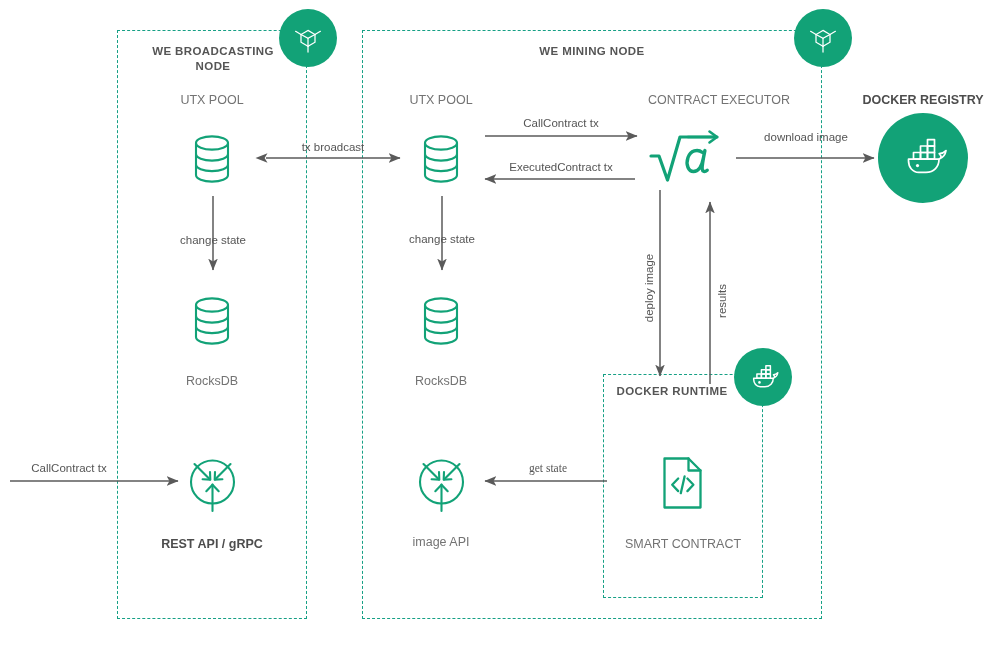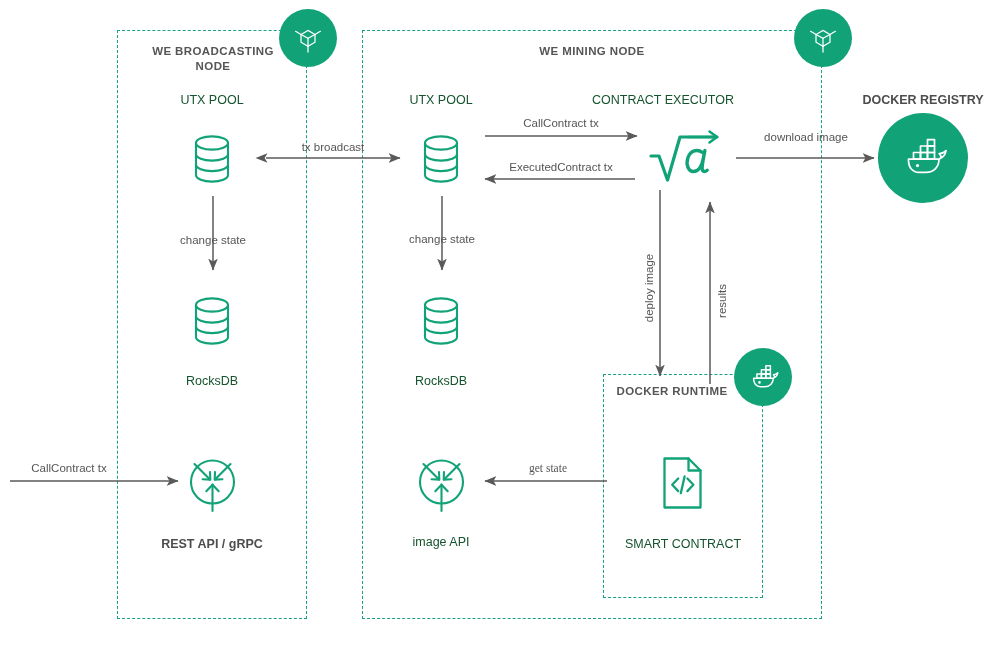--- a/index.html
+++ b/index.html
@@ -36,21 +36,21 @@
   }
 
   
   .lbl {
     position: absolute;
     font-size: 12.5px;
     color: #444444;
     text-align: center;
     white-space: nowrap;
   }
-  .lbl.node-label { font-size: 12.5px; color: #14532d; }
+  .lbl.node-label { font-size: 12.5px; color: #737373; }
   .lbl.arrowtext { font-size: 11.5px; color: #555555; }
   .lbl.rot {
     transform-origin: 50% 50%;
     transform: rotate(-90deg);
   }
   .lbl.big { font-size: 12.5px; font-weight: bold; color: #4d4d4d; }
 
   
   .badge {
     position: absolute;
@@ -169,21 +169,21 @@
       </svg>
     </span>
   </div>
 
   <div class="lbl big" style="left:853px; top:93px; width:140px;">DOCKER REGISTRY</div>
 
   <div class="lbl node-label" style="left:152px; top:93px; width:120px;">UTX POOL</div>
 
   <div class="lbl node-label" style="left:381px; top:93px; width:120px;">UTX POOL</div>
 
-  <div class="lbl node-label" style="left:573px; top:93px; width:180px;">CONTRACT EXECUTOR</div>
+  <div class="lbl node-label" style="left:629px; top:93px; width:180px;">CONTRACT EXECUTOR</div>
 
   <span class="abs" style="left:190px; top:133px;">
     <svg width="44" height="52" viewBox="0 0 44 52">
       <g fill="none" stroke="#12a277" stroke-width="2.1" stroke-linecap="round">
         <ellipse cx="22" cy="10" rx="16" ry="6.6"></ellipse>
         <path d="M6 10 L6 42 C6 45.7 13.2 48.6 22 48.6 C30.8 48.6 38 45.7 38 42 L38 10"></path>
         <path d="M6 21 C6 24.7 13.2 27.6 22 27.6 C30.8 27.6 38 24.7 38 21"></path>
         <path d="M6 31.5 C6 35.2 13.2 38.1 22 38.1 C30.8 38.1 38 35.2 38 31.5"></path>
       </g>
     </svg>

